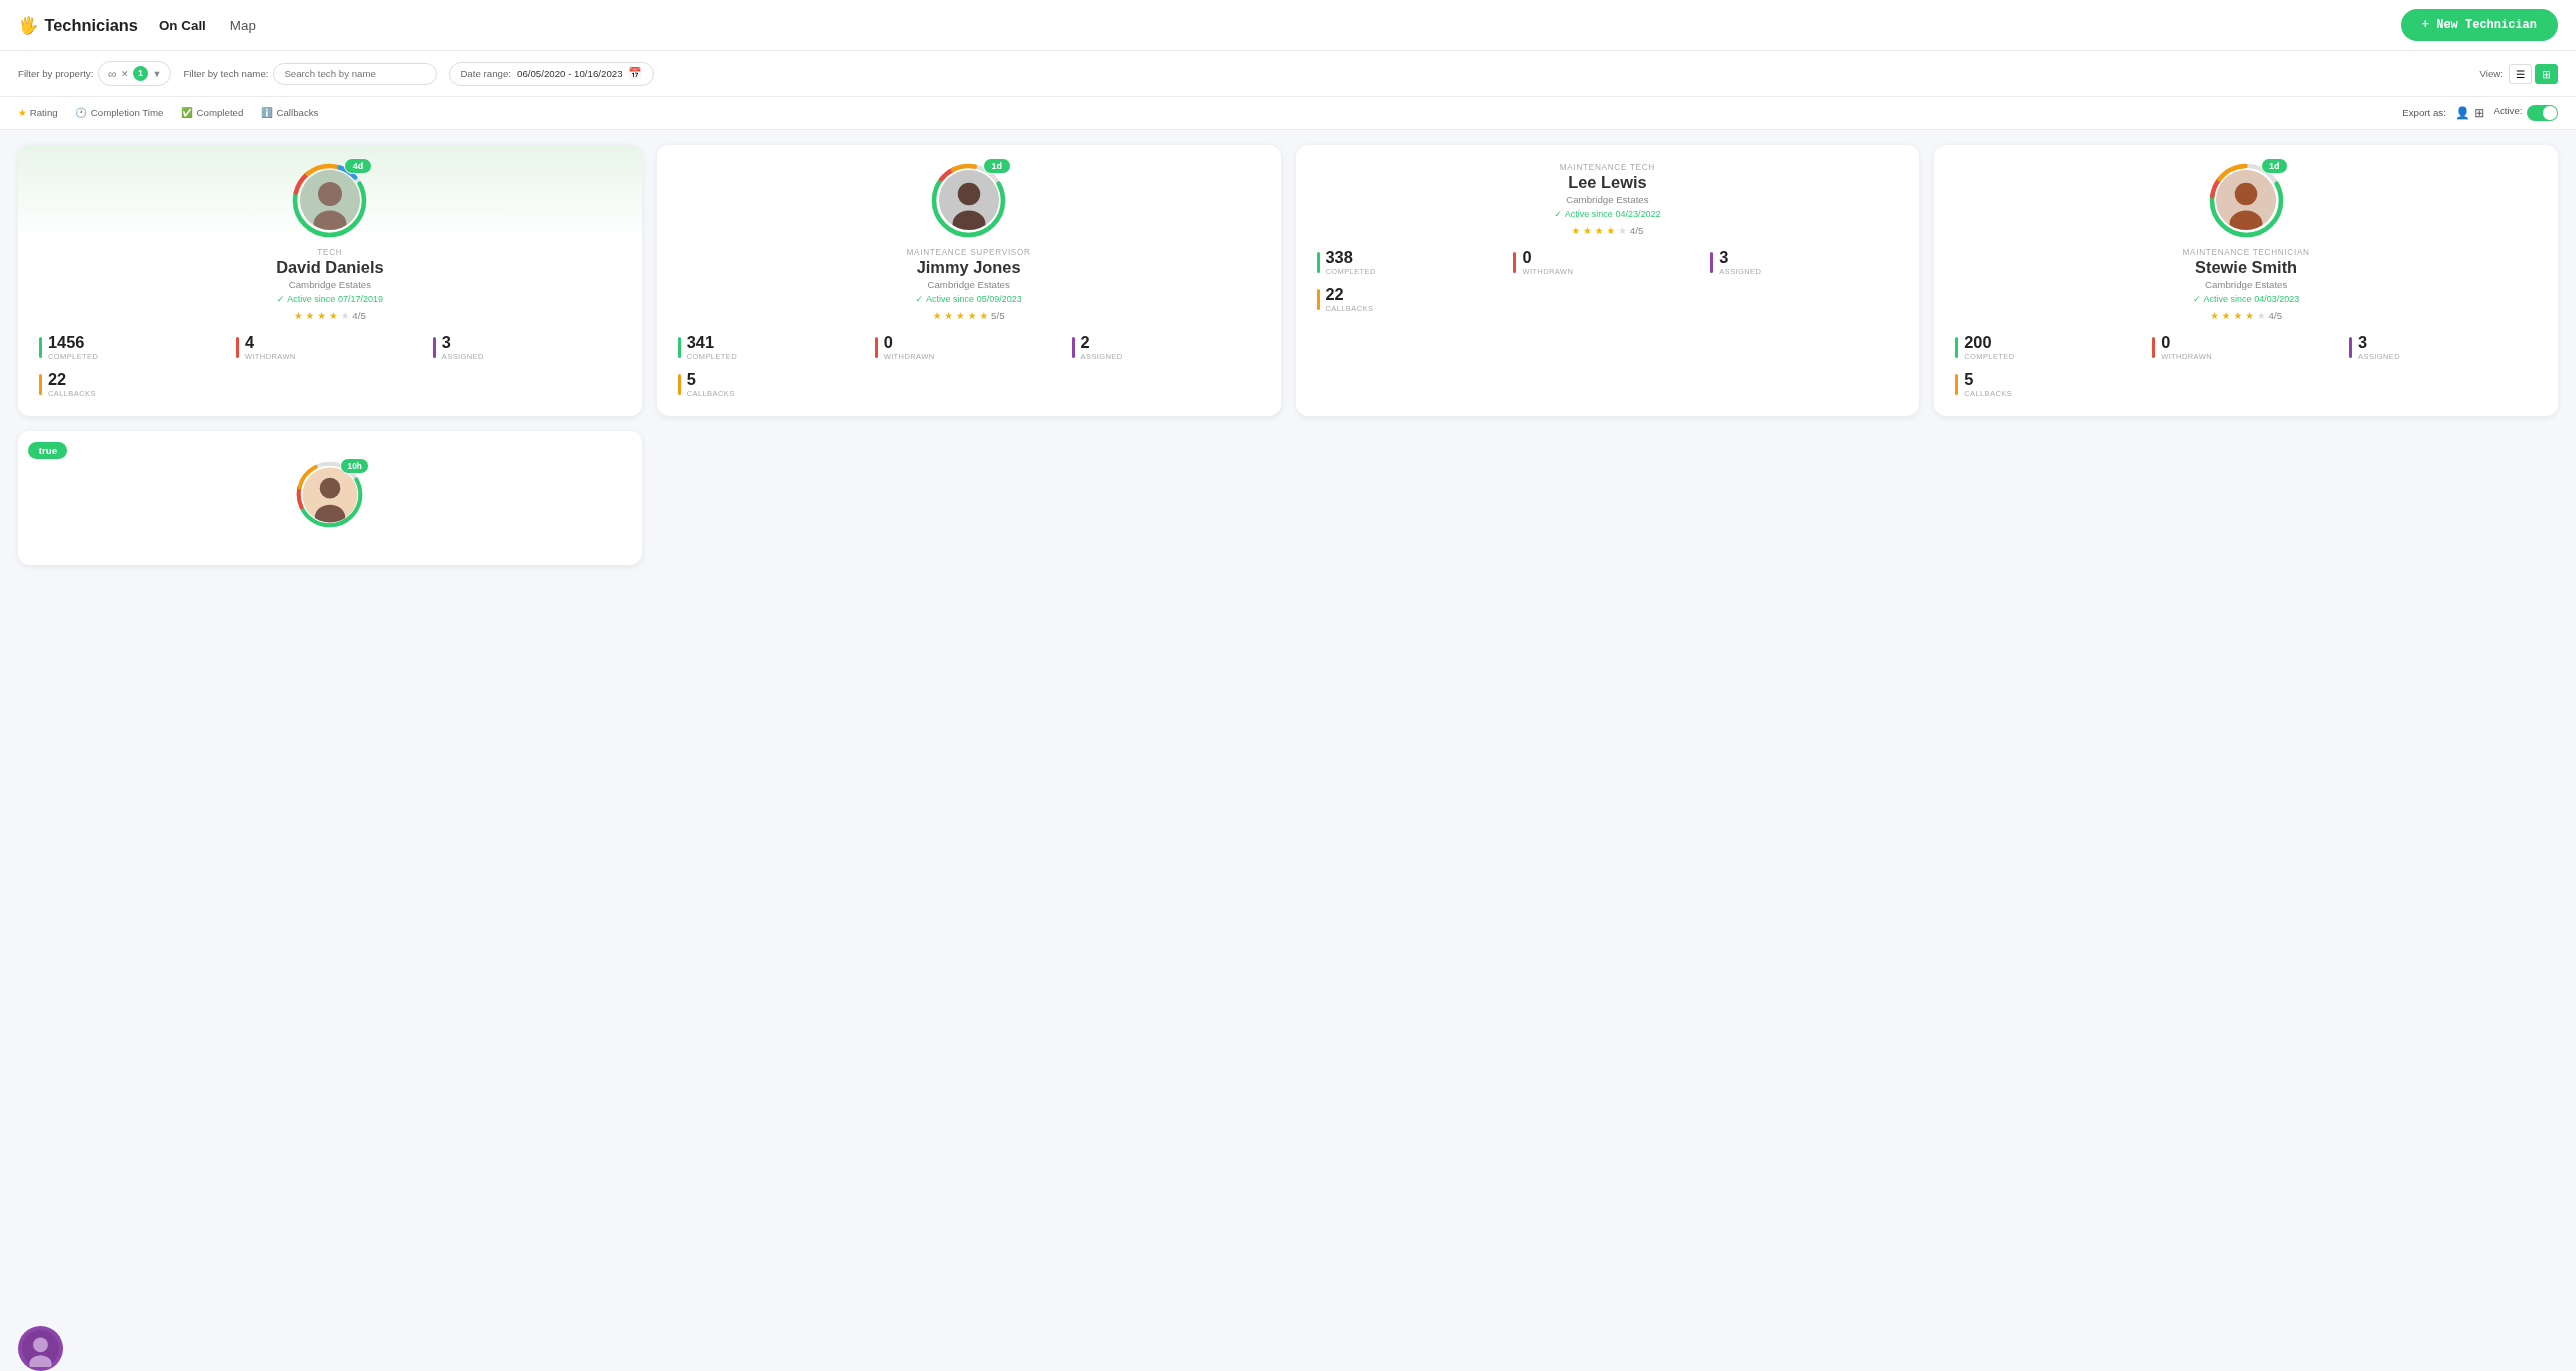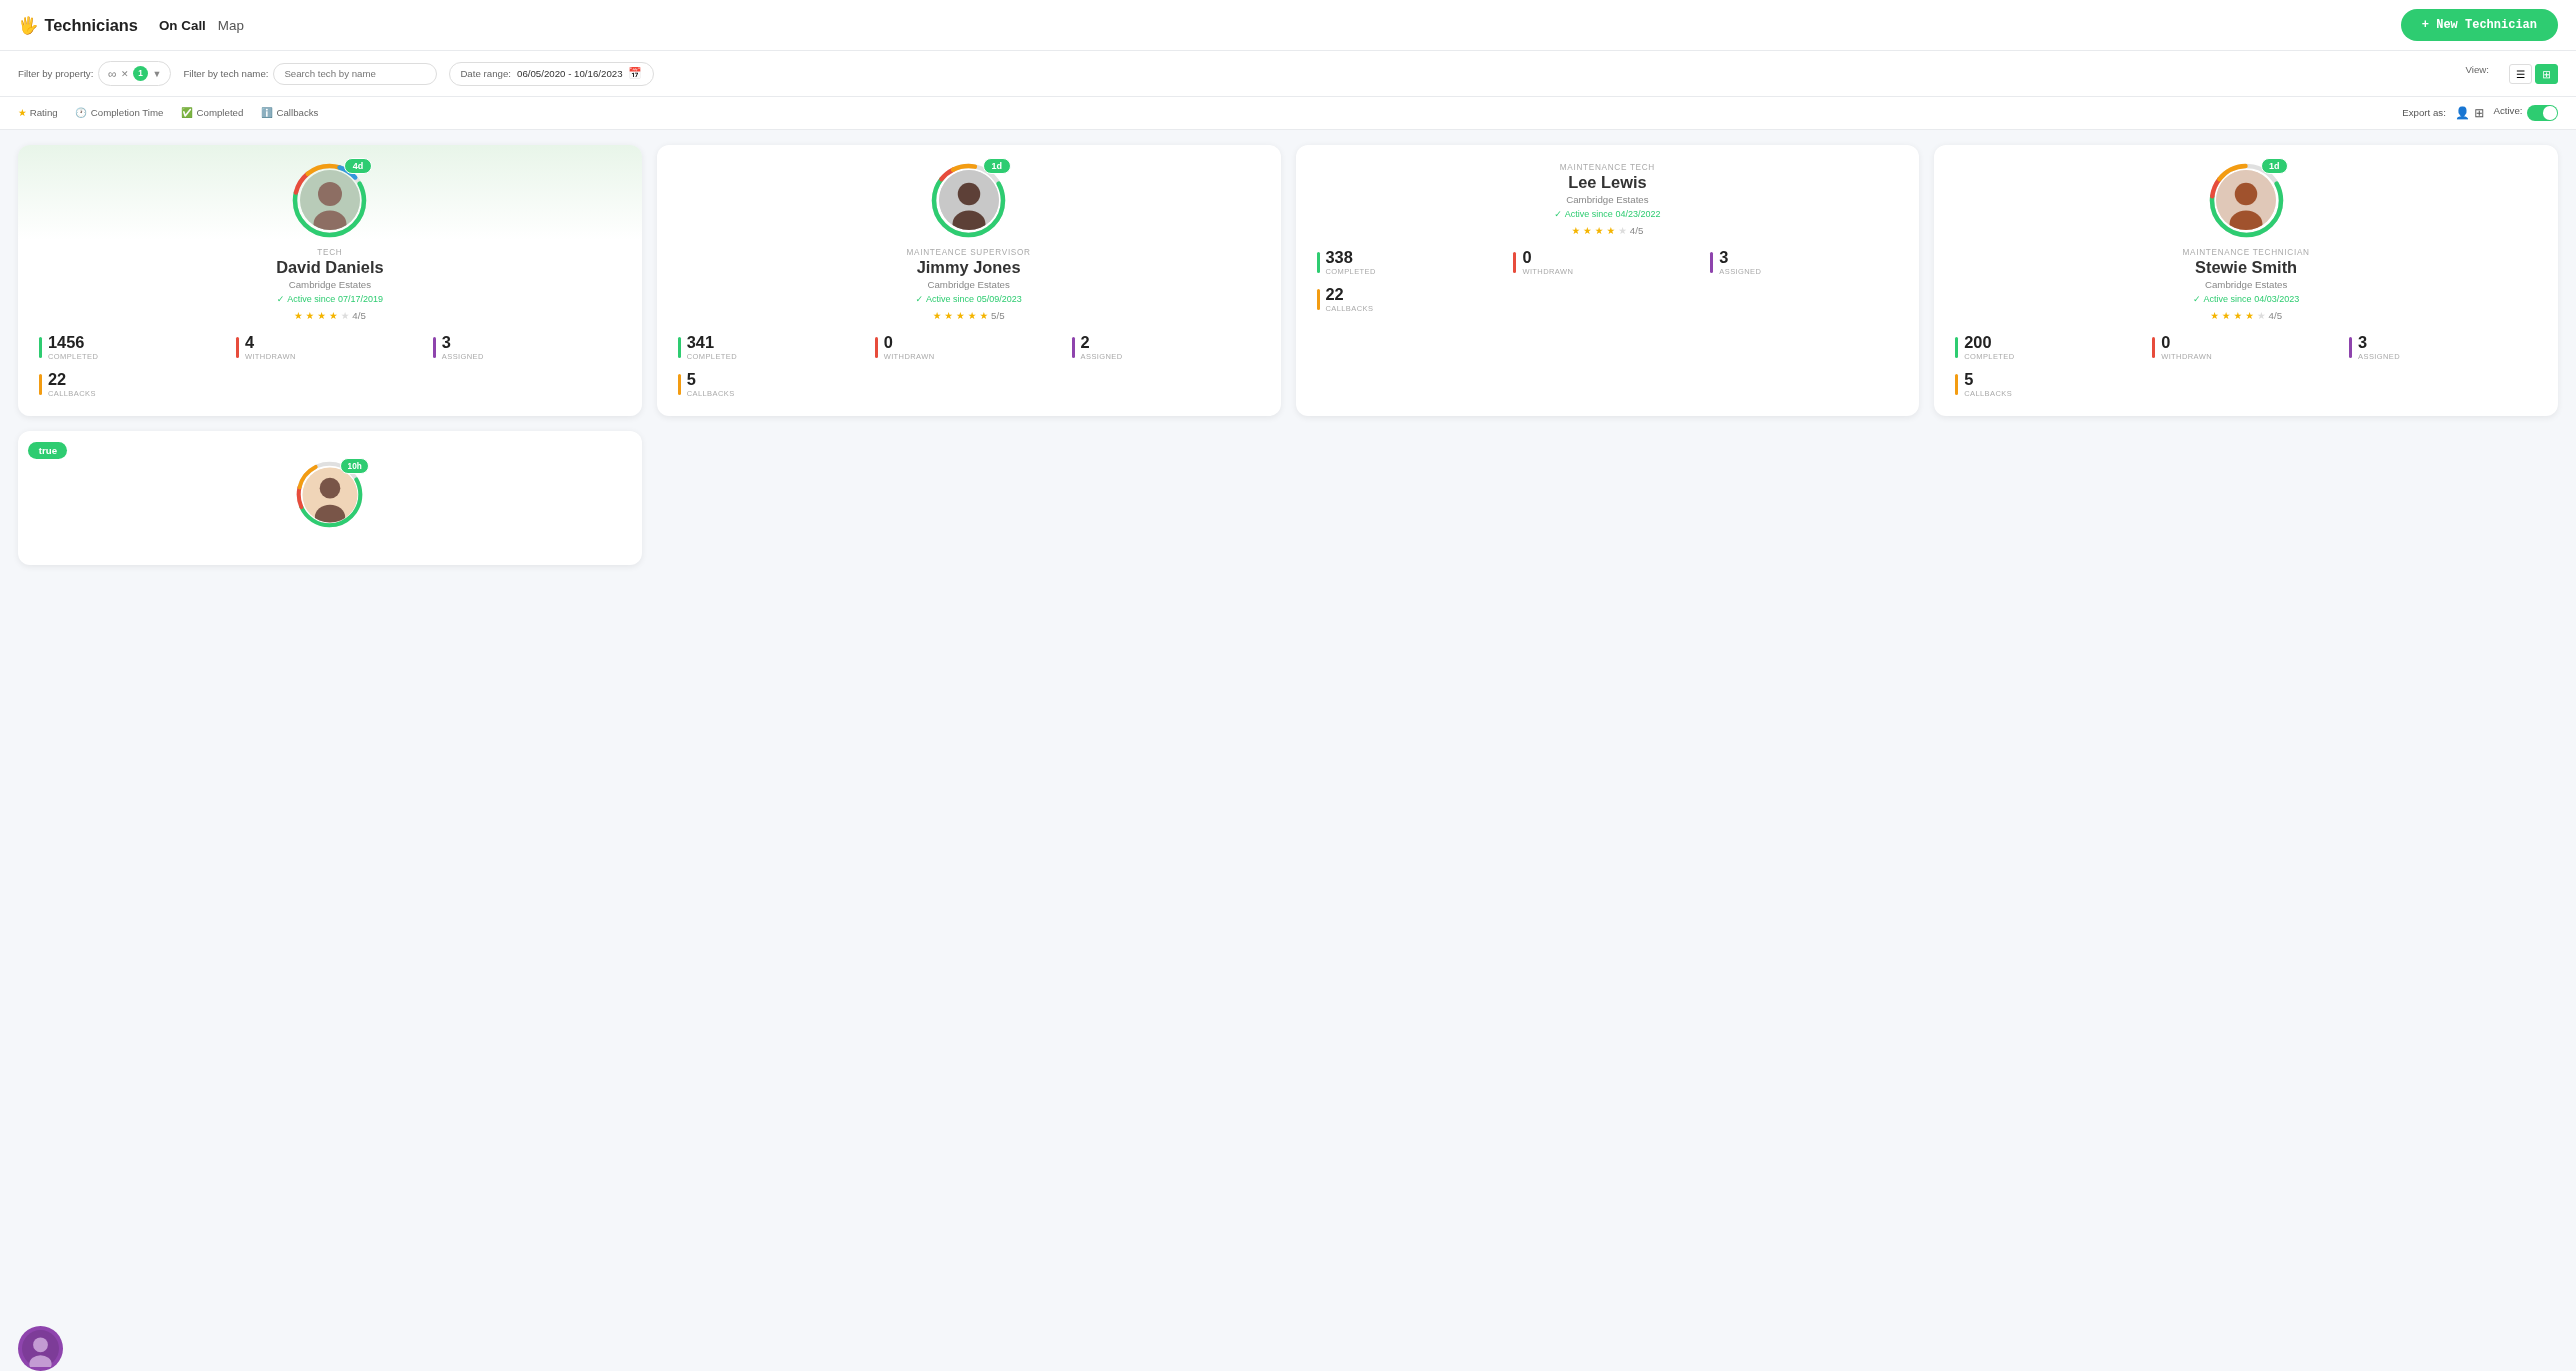--- a/index.html
+++ b/index.html
@@ -2,34 +2,34 @@
 <html style="font-size:12px"><head>
   <meta charset="utf-8">
   <style>
     * { box-sizing: border-box; margin: 0; padding: 0; }
     body { font-family: -apple-system, BlinkMacSystemFont, 'Segoe UI', sans-serif; background: #f5f7fa; color: #333; font-size: 10.4px; }
 
     
     .top-bar { display: flex; align-items: center; padding: 9px 18px; background: #fff; border-bottom: 0.7px solid #e8eaed; }
     .logo-icon { font-size: 16.4px; margin-right: 6px; }
     .app-title { font-size: 16.4px; font-weight: 700; color: #222; margin-right: 15px; }
-    .nav-links { display: flex; }
+    .nav-links { display: flex; gap: 12px; }
     .nav-link { font-size: 13.4px; color: #555; text-decoration: none; cursor: pointer; padding: 3px 6px; border-radius: 4.5px; }
     .nav-link.active { color: #222; font-weight: 600; }
     .new-tech-btn { margin-left: auto; background: #2ecc71; color: #fff; border: none; border-radius: 21px; padding: 9px 21px; font-size: 12px; font-weight: 600; cursor: pointer; white-space: nowrap; font-family: Liberation Mono, monospace; }
 
     
     .filter-bar { display: flex; align-items: center; padding: 10.4px 18px; background: #fff; border-bottom: 0.7px solid #e8eaed; gap: 12px; }
     .filter-group { display: flex; align-items: center; gap: 4.5px; }
     .filter-label { font-size: 9.7px; color: #666; font-weight: 500; }
     .filter-input { border: 0.7px solid #ddd; border-radius: 15px; padding: 4.5px 10.4px; font-size: 9.7px; outline: none; min-width: 134px; }
     .filter-badge { background: #2ecc71; color: #fff; border-radius: 50%; width: 15px; height: 15px; display: flex; align-items: center; justify-content: center; font-size: 8.2px; font-weight: 700; }
     .filter-chevron { color: #888; font-size: 9px; }
     .date-range-box { border: 0.7px solid #ddd; border-radius: 15px; padding: 4.5px 10.4px; font-size: 9.7px; display: flex; align-items: center; gap: 6px; }
-    .view-toggle { display: flex; gap: 20px; margin-left: auto; }
+    .view-toggle { display: flex; align-items: center; gap: 6px; margin-left: auto; }
     .view-label { font-size: 9.7px; color: #666; }
     .view-icons { display: flex; gap: 3px; }
     .view-icon-btn { padding: 3px 6px; border: 0.7px solid #ddd; border-radius: 3px; cursor: pointer; background: #fff; font-size: 10.4px; }
     .view-icon-btn.active { background: #2ecc71; color: #fff; border-color: #2ecc71; }
 
     
     .sort-bar { display: flex; align-items: center; padding: 7.5px 18px; background: #fff; border-bottom: 0.7px solid #e8eaed; gap: 18px; }
     .sort-item { display: flex; align-items: center; gap: 3px; font-size: 9.7px; color: #666; cursor: pointer; }
     .sort-item .star { color: #f4b400; font-size: 9.7px; }
     .sort-item .icon { font-size: 9.7px; }

